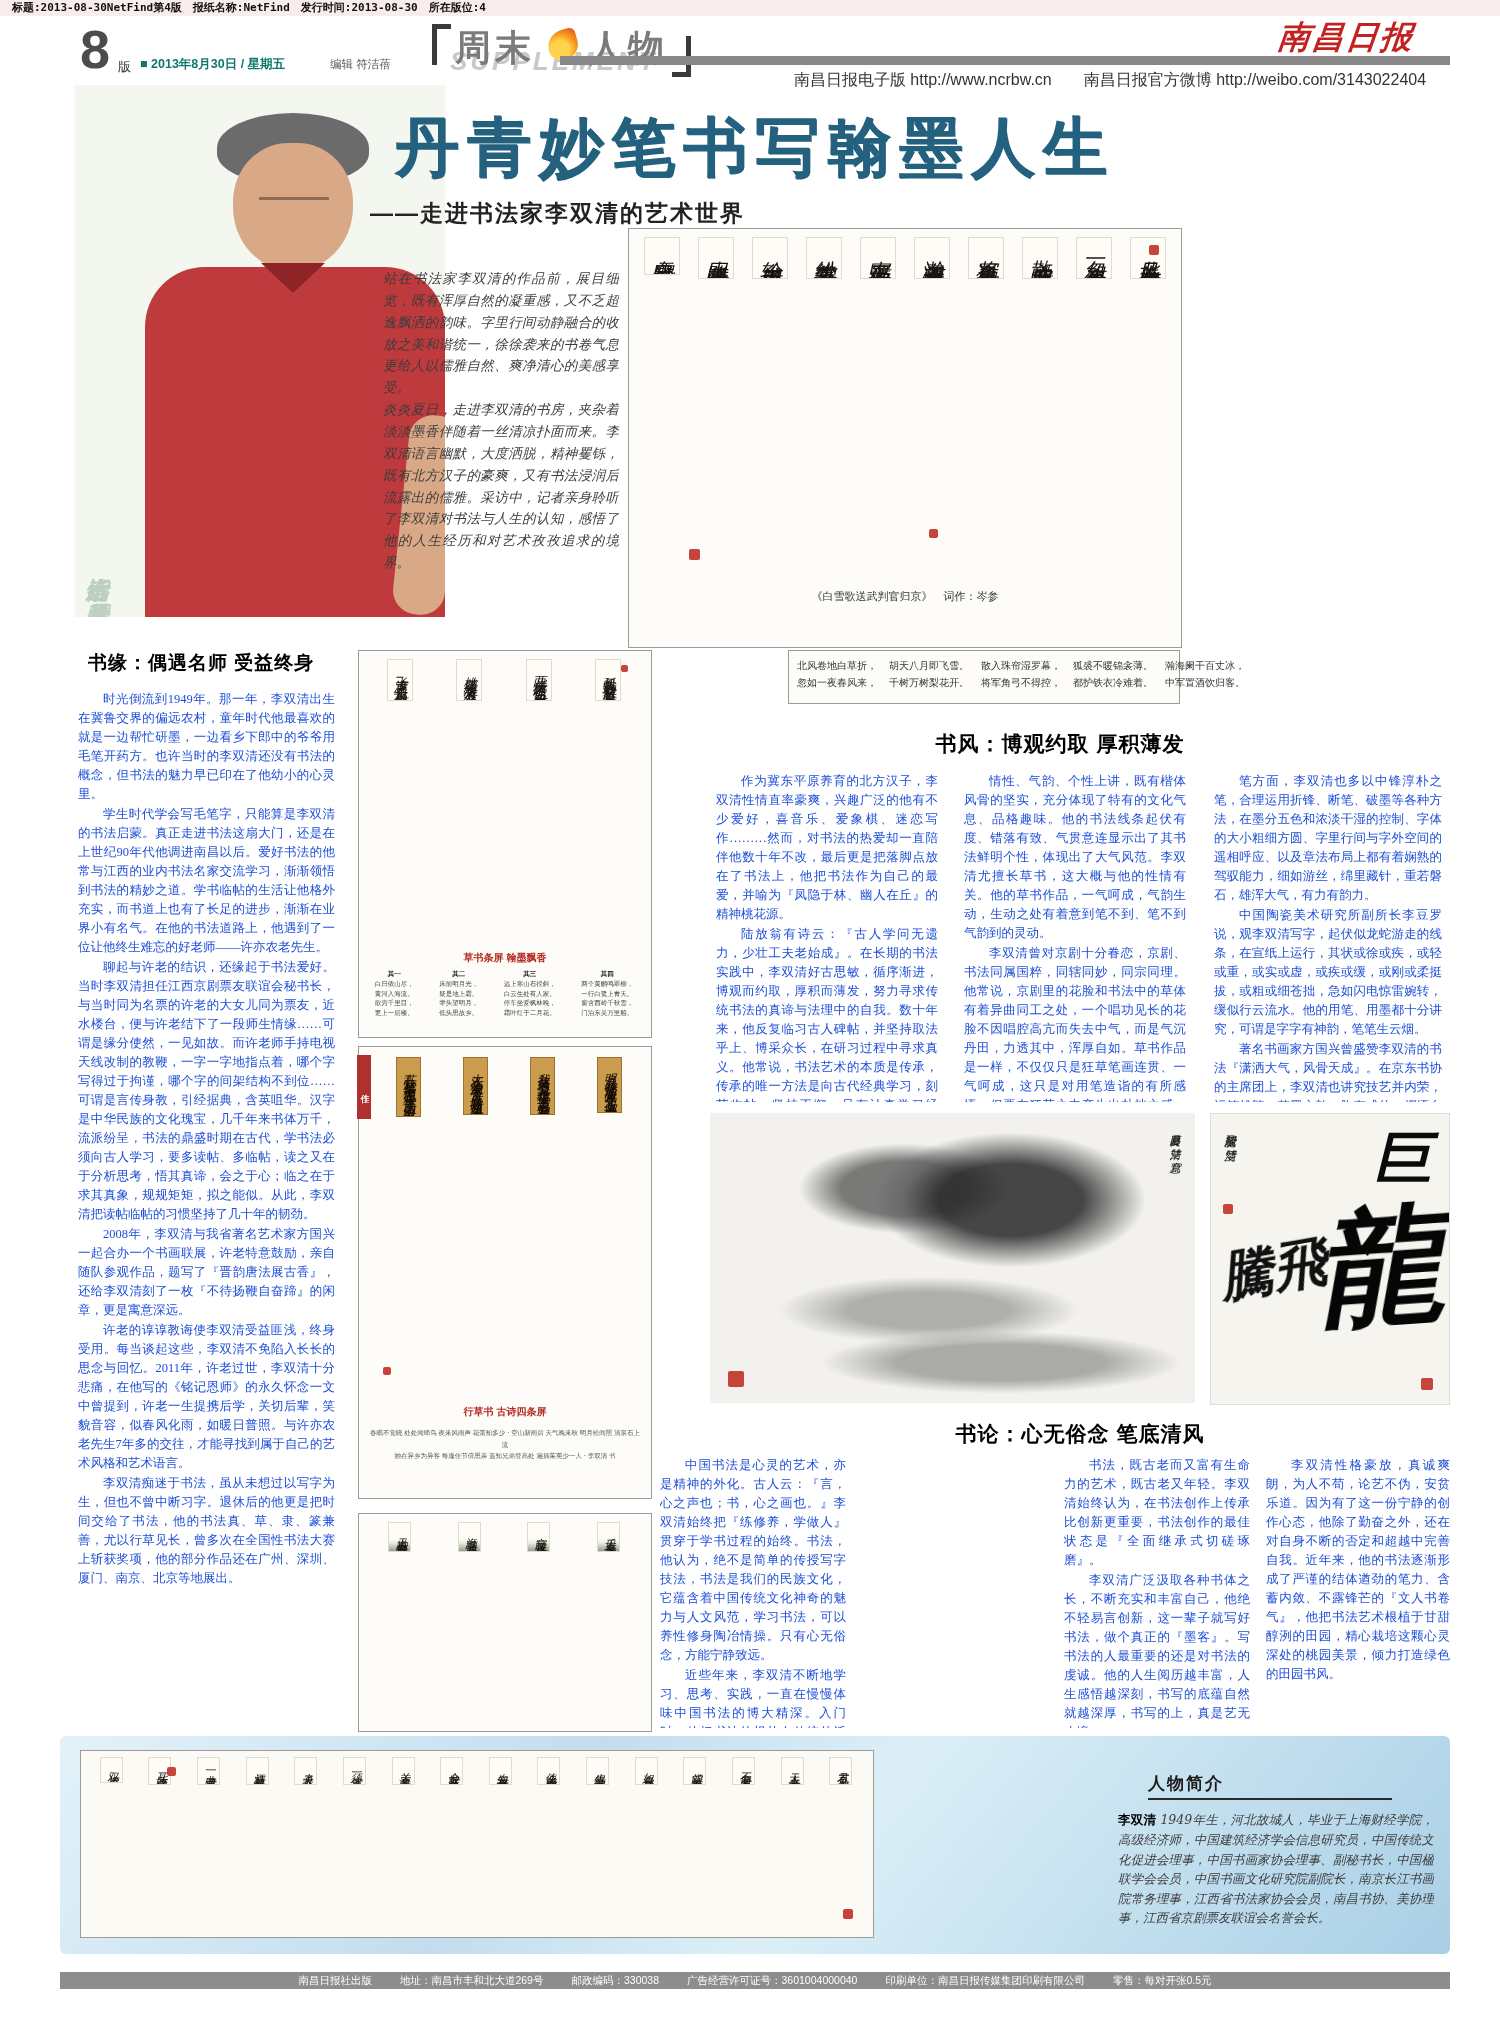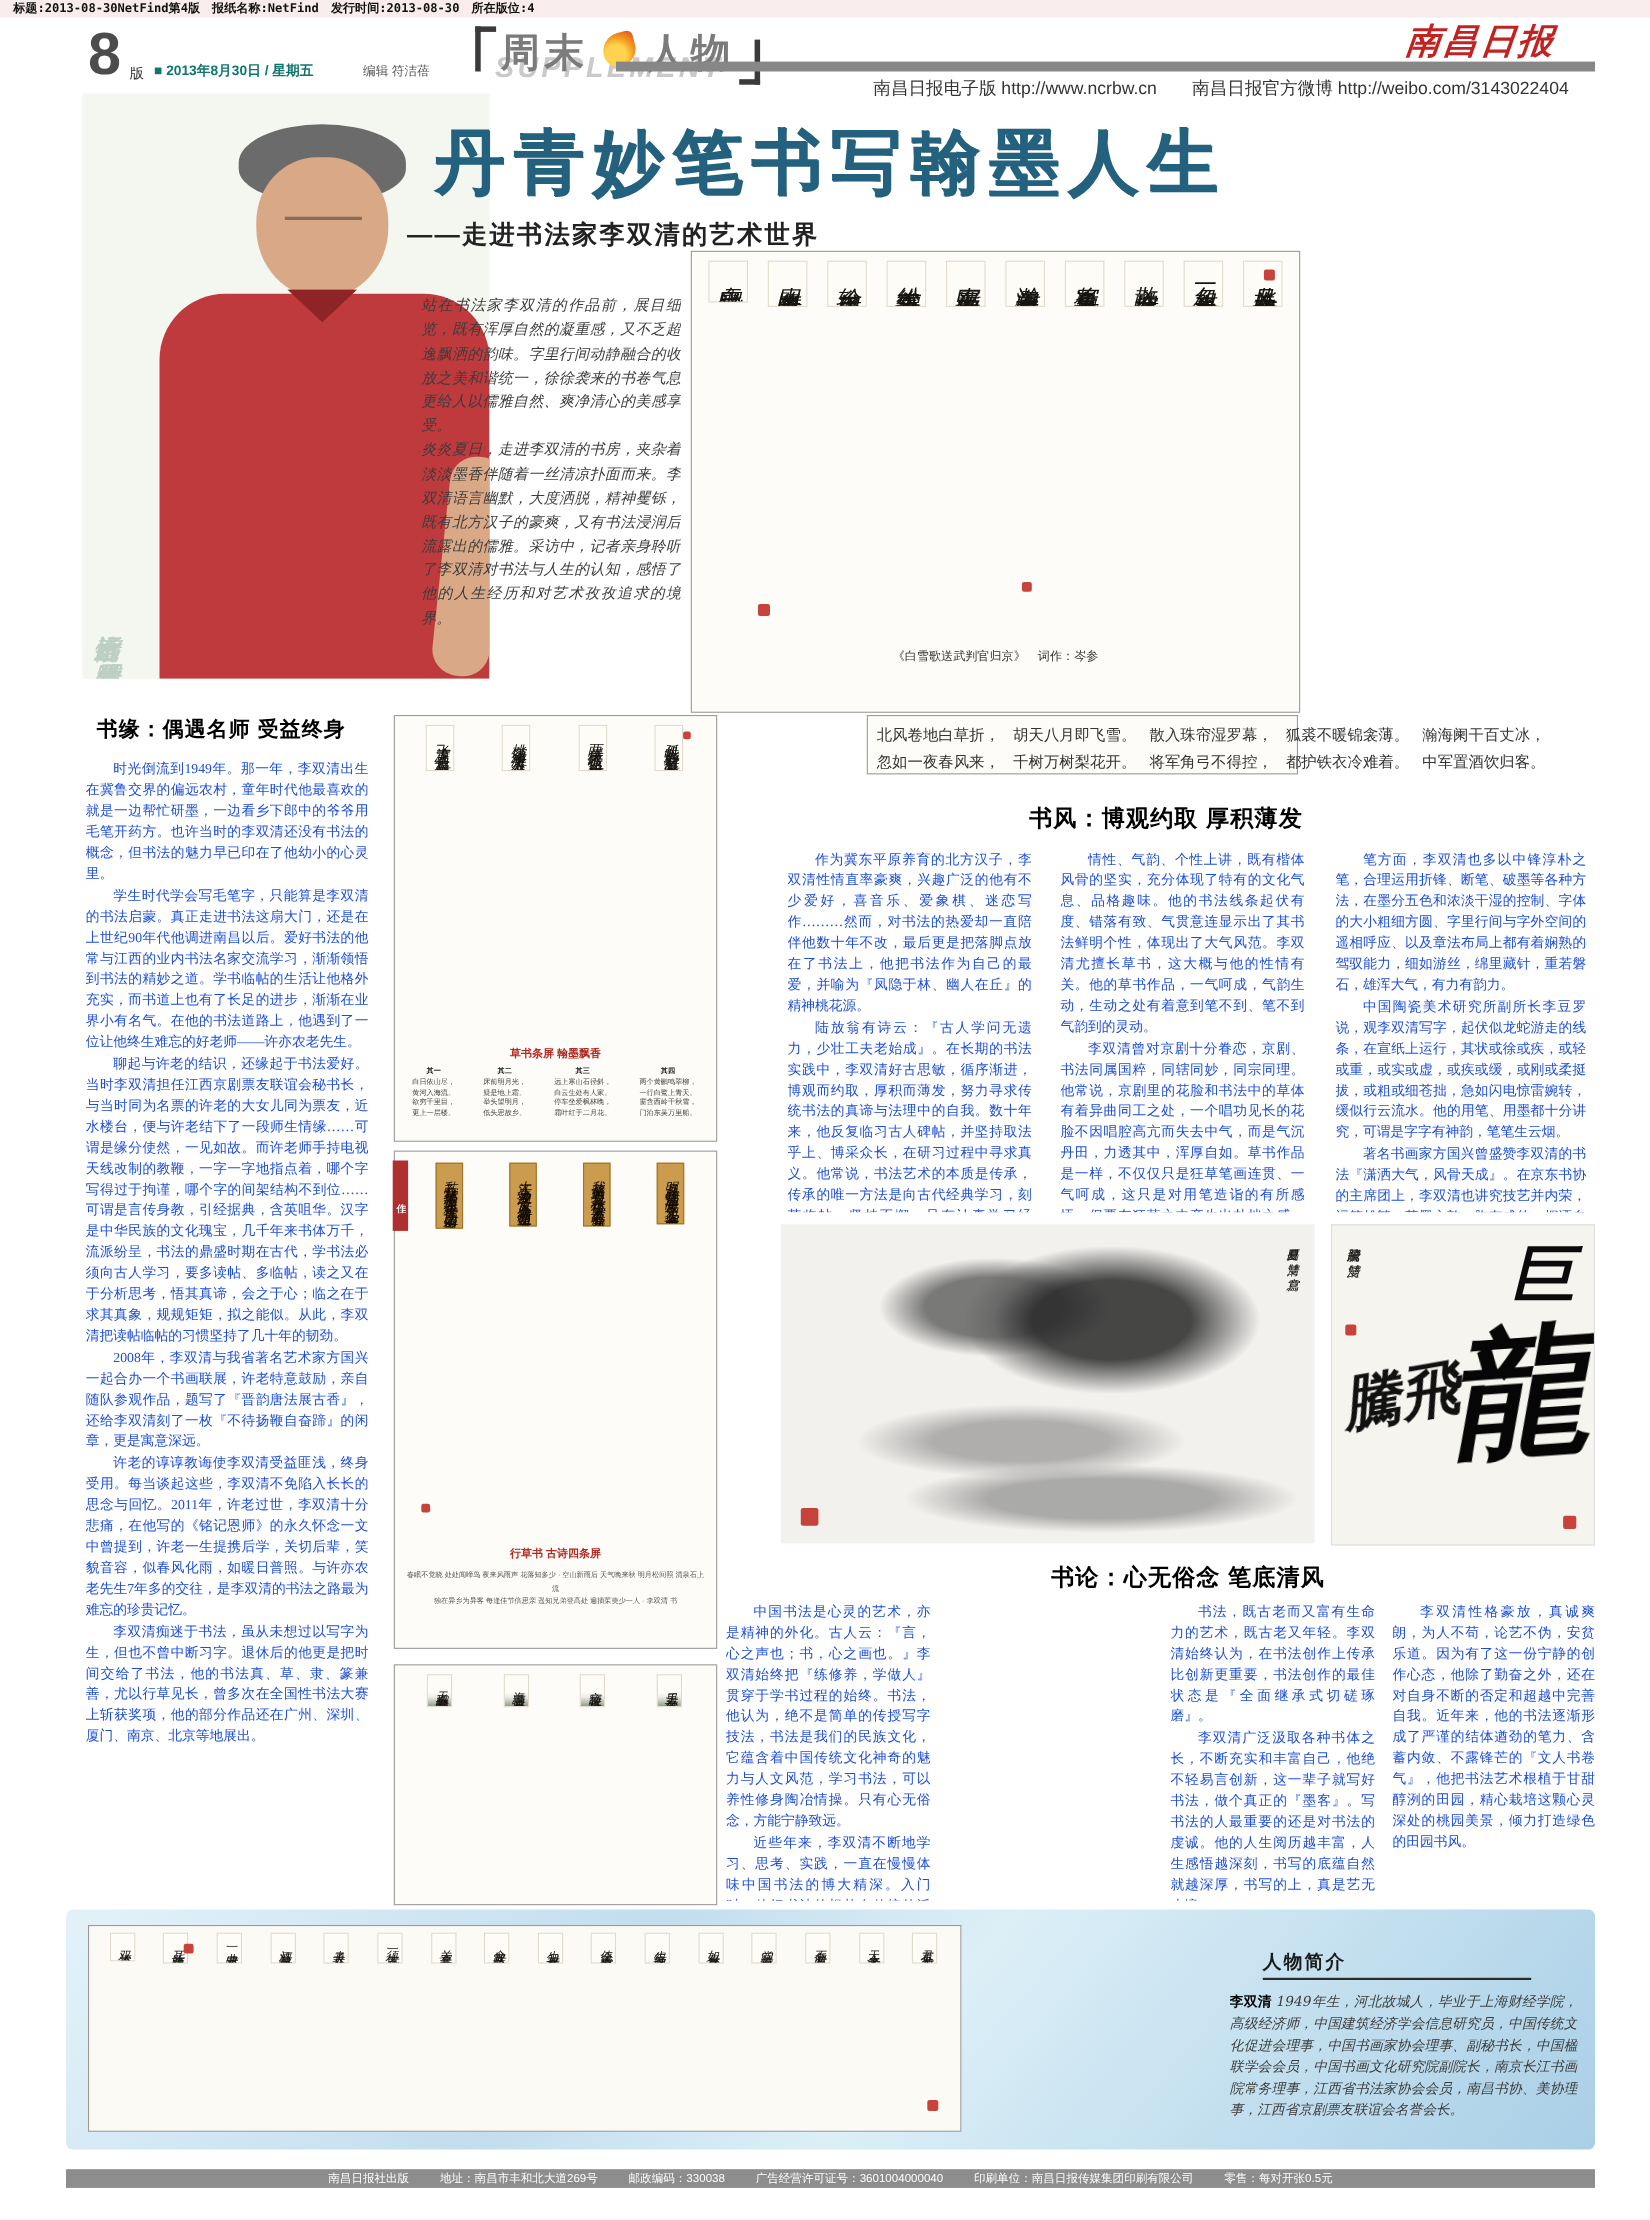--- a/index.html
+++ b/index.html
@@ -11,21 +11,21 @@
   .strips{display:flex;flex-direction:row-reverse;justify-content:space-around;align-items:flex-start;height:100%;}
   .strip{background:#f8f6f0;border:1px solid #ddd7c8;color:#1c1a17;padding:6px 3px;letter-spacing:2px;overflow:hidden;}
   .gold .strip{background:#c79b4f;border:1px solid #9a7430;color:#17100a;}
   .seal{position:absolute;background:#c2342b;border-radius:2px;opacity:.92;}
   .boxed{border:1px solid #9b9b9b;background:#fdfcf9;}
   .bodycol{font-family:Liberation Serif, serif;font-size:12.5px;line-height:1.52;text-align:justify;overflow:hidden;color:#1d4ed8;}
   .bodycol .para{text-indent:2em;margin:0 0 1px 0;}
   .kai{font-family:"DejaVu Serif",serif;font-style:italic;color:#3c3c3c;}
   .sec-head{font-weight:bold;color:#000;letter-spacing:1px;white-space:nowrap;}
   .cap-pairs{display:flex;gap:12px;}
-  .cap-pairs>div{font-size:14px;line-height:1.7;color:#333;white-space:nowrap;}
+  .cap-pairs>div{font-size:10px;line-height:1.7;color:#333;white-space:nowrap;}
   .mini-cols{display:flex;gap:6px;justify-content:space-around;}
   .mini-cols>div{font-size:6.5px;line-height:1.5;color:#444;text-align:center;}
   .mini-cols>div>div:first-child{font-weight:bold;color:#222;}
   .footer-items{display:flex;gap:28px;justify-content:center;align-items:center;height:100%;
                 font-size:10.5px;color:#fff;white-space:nowrap;}
   .landscape{background:linear-gradient(#f8f6f0 55%,#e9e9e2 70%,#b9c2b4 86%,#8f9c8c 100%);}
 </style>
 </head>
 <body>
 
@@ -118,21 +118,21 @@
         <div>中军置酒饮归客。</div>
       </div>
     </div>
 
   <div class="abs sec-head" style="left:88px;top:650px;font-size:19px;">书缘：偶遇名师 受益终身</div>
   <div class="abs bodycol" style="left:78px;top:690px;width:257px;height:1042px;">
       <div class="para">时光倒流到1949年。那一年，李双清出生在冀鲁交界的偏远农村，童年时代他最喜欢的就是一边帮忙研墨，一边看乡下郎中的爷爷用毛笔开药方。也许当时的李双清还没有书法的概念，但书法的魅力早已印在了他幼小的心灵里。</div>
       <div class="para">学生时代学会写毛笔字，只能算是李双清的书法启蒙。真正走进书法这扇大门，还是在上世纪90年代他调进南昌以后。爱好书法的他常与江西的业内书法名家交流学习，渐渐领悟到书法的精妙之道。学书临帖的生活让他格外充实，而书道上也有了长足的进步，渐渐在业界小有名气。在他的书法道路上，他遇到了一位让他终生难忘的好老师——许亦农老先生。</div>
       <div class="para">聊起与许老的结识，还缘起于书法爱好。当时李双清担任江西京剧票友联谊会秘书长，与当时同为名票的许老的大女儿同为票友，近水楼台，便与许老结下了一段师生情缘……可谓是缘分使然，一见如故。而许老师手持电视天线改制的教鞭，一字一字地指点着，哪个字写得过于拘谨，哪个字的间架结构不到位……可谓是言传身教，引经据典，含英咀华。汉字是中华民族的文化瑰宝，几千年来书体万千，流派纷呈，书法的鼎盛时期在古代，学书法必须向古人学习，要多读帖、多临帖，读之又在于分析思考，悟其真谛，会之于心；临之在于求其真象，规规矩矩，拟之能似。从此，李双清把读帖临帖的习惯坚持了几十年的韧劲。</div>
       <div class="para">2008年，李双清与我省著名艺术家方国兴一起合办一个书画联展，许老特意鼓励，亲自随队参观作品，题写了『晋韵唐法展古香』，还给李双清刻了一枚『不待扬鞭自奋蹄』的闲章，更是寓意深远。</div>
-      <div class="para">许老的谆谆教诲使李双清受益匪浅，终身受用。每当谈起这些，李双清不免陷入长长的思念与回忆。2011年，许老过世，李双清十分悲痛，在他写的《铭记恩师》的永久怀念一文中曾提到，许老一生提携后学，关切后辈，笑貌音容，似春风化雨，如暖日普照。与许亦农老先生7年多的交往，是李双清的书法之路最为难忘的珍贵记忆。</div>
+      <div class="para">许老的谆谆教诲使李双清受益匪浅，终身受用。每当谈起这些，李双清不免陷入长长的思念与回忆。2011年，许老过世，李双清十分悲痛，在他写的《铭记恩师》的永久怀念一文中曾提到，许老一生提携后学，关切后辈，笑貌音容，似春风化雨，如暖日普照。与许亦农老先生7年多的交往，才能寻找到属于自己的艺术风格和艺术语言。</div>
       <div class="para">李双清痴迷于书法，虽从未想过以写字为生，但也不曾中断习字。退休后的他更是把时间交给了书法，他的书法真、草、隶、篆兼善，尤以行草见长，曾多次在全国性书法大赛上斩获奖项，他的部分作品还在广州、深圳、厦门、南京、北京等地展出。</div>
     </div>
 
   <div class="abs boxed" style="left:358px;top:650px;width:292px;height:386px;">
     <div class="strips" style="position:absolute;left:6px;top:8px;width:278px;height:280px;font-size:13px;">
         <div class="strip vtext callig">孤帆远影碧空尽唯见长江天际流</div>
         <div class="strip vtext callig">两岸猿声啼不住轻舟已过万重山</div>
         <div class="strip vtext callig">桃花潭水深千尺不及汪伦送我情</div>
         <div class="strip vtext callig">飞流直下三千尺疑是银河落九天</div>
       </div>

